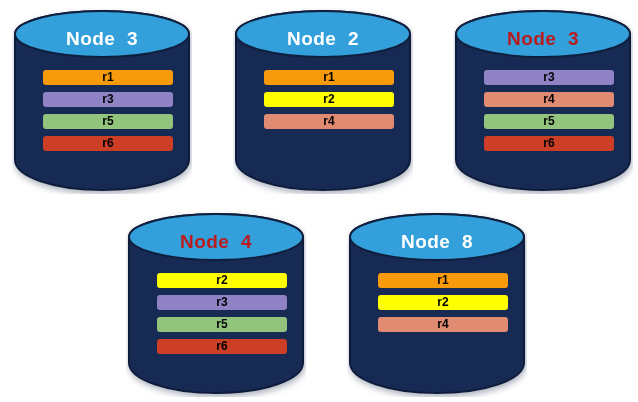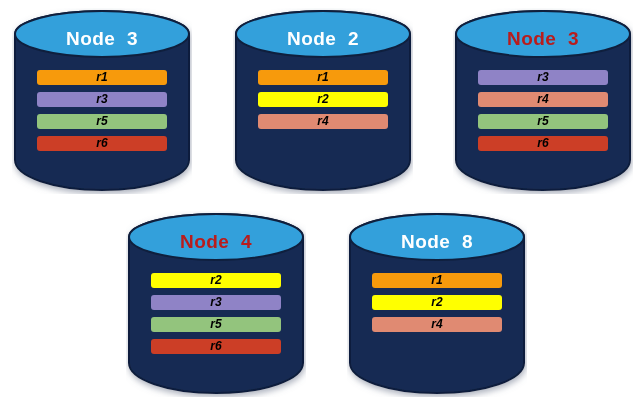--- a/index.html
+++ b/index.html
@@ -46,25 +46,24 @@
     font-size: 19px;
     font-weight: bold;
     letter-spacing: 0.5px;
     white-space: pre;
     z-index: 3;
     pointer-events: none;
   }
 
   .bars {
     position: absolute;
-    left: 25px;
+    left: 31px;
     top: 62px;
     width: 130px;
     z-index: 3;
-    font-style: italic;
   }
 
   .bar {
     height: 15px;
     border-radius: 3px;
     margin-bottom: 7px;
     text-align: center;
     color: #000000;
     font-size: 12px;
     font-weight: bold;

